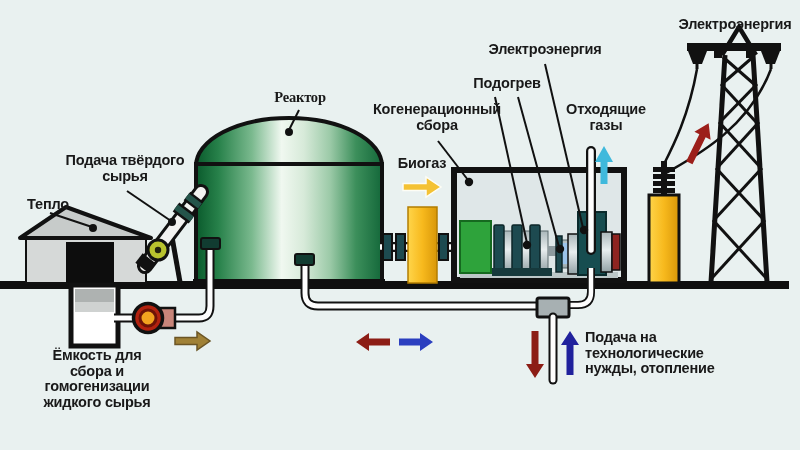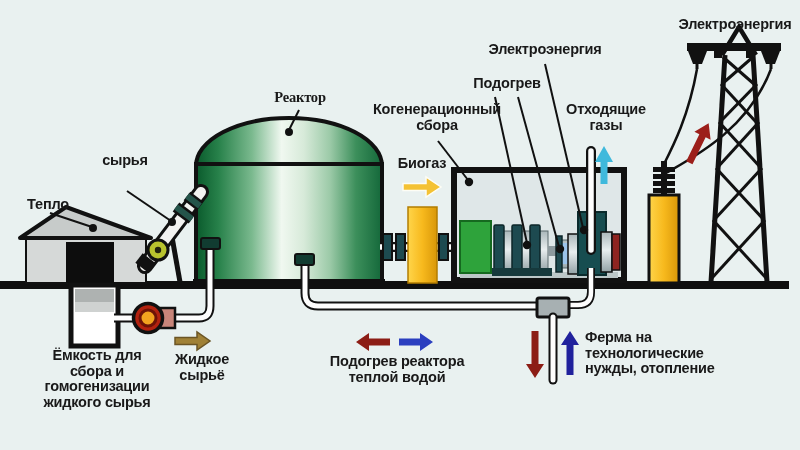--- a/index.html
+++ b/index.html
@@ -213,20 +213,21 @@
         <circle cx="560" cy="249" r="3.2"></circle>
     <path d="M 545 64 L 583 228"></path>
         <circle cx="584" cy="230" r="3.2"></circle>
   </g>
 </svg>
 
   <div class="lbl" style="left:18px;top:197px;width:60px;">
       <span class="ln">Тепло</span>
     </div>
   <div class="lbl" style="left:55px;top:153px;width:140px;">
+    <span class="ln">Подача твёрдого</span>
       <span class="ln">сырья</span>
   </div>
   <div class="lbl" style="left:258px;top:90px;width:84px;font-family:Liberation Serif, serif;">
       <span class="ln">Реактор</span>
     </div>
   <div class="lbl" style="left:372px;top:102px;width:130px;">
     <span class="ln">Когенерационный</span>
       <span class="ln">сбора</span>
   </div>
   <div class="lbl" style="left:390px;top:156px;width:64px;">
@@ -244,26 +245,18 @@
   </div>
   <div class="lbl" style="left:672px;top:17px;width:126px;">
       <span class="ln">Электроэнергия</span>
     </div>
   <div class="lbl" style="left:33px;top:348px;width:128px;">
     <span class="ln">Ёмкость для</span>
       <span class="ln">сбора и</span>
     <span class="ln">гомогенизации</span>
       <span class="ln">жидкого сырья</span>
   </div>
-  <div class="lbl" style="left:168px;top:352px;width:68px;">
-    <span class="ln">Жидкое</span>
-      <span class="ln">сырьё</span>
-  </div>
-  <div class="lbl" style="left:316px;top:354px;width:162px;">
-    <span class="ln">Подогрев реактора</span>
-      <span class="ln">теплой водой</span>
-  </div>
   <div class="lbl left" style="left:585px;top:330px;width:145px;">
-    <span class="ln">Ферма на</span>
+    <span class="ln">Подача на</span>
       <span class="ln">технологические</span>
       <span class="ln">нужды, отопление</span>
   </div>
 </div>
 
 </body></html>

